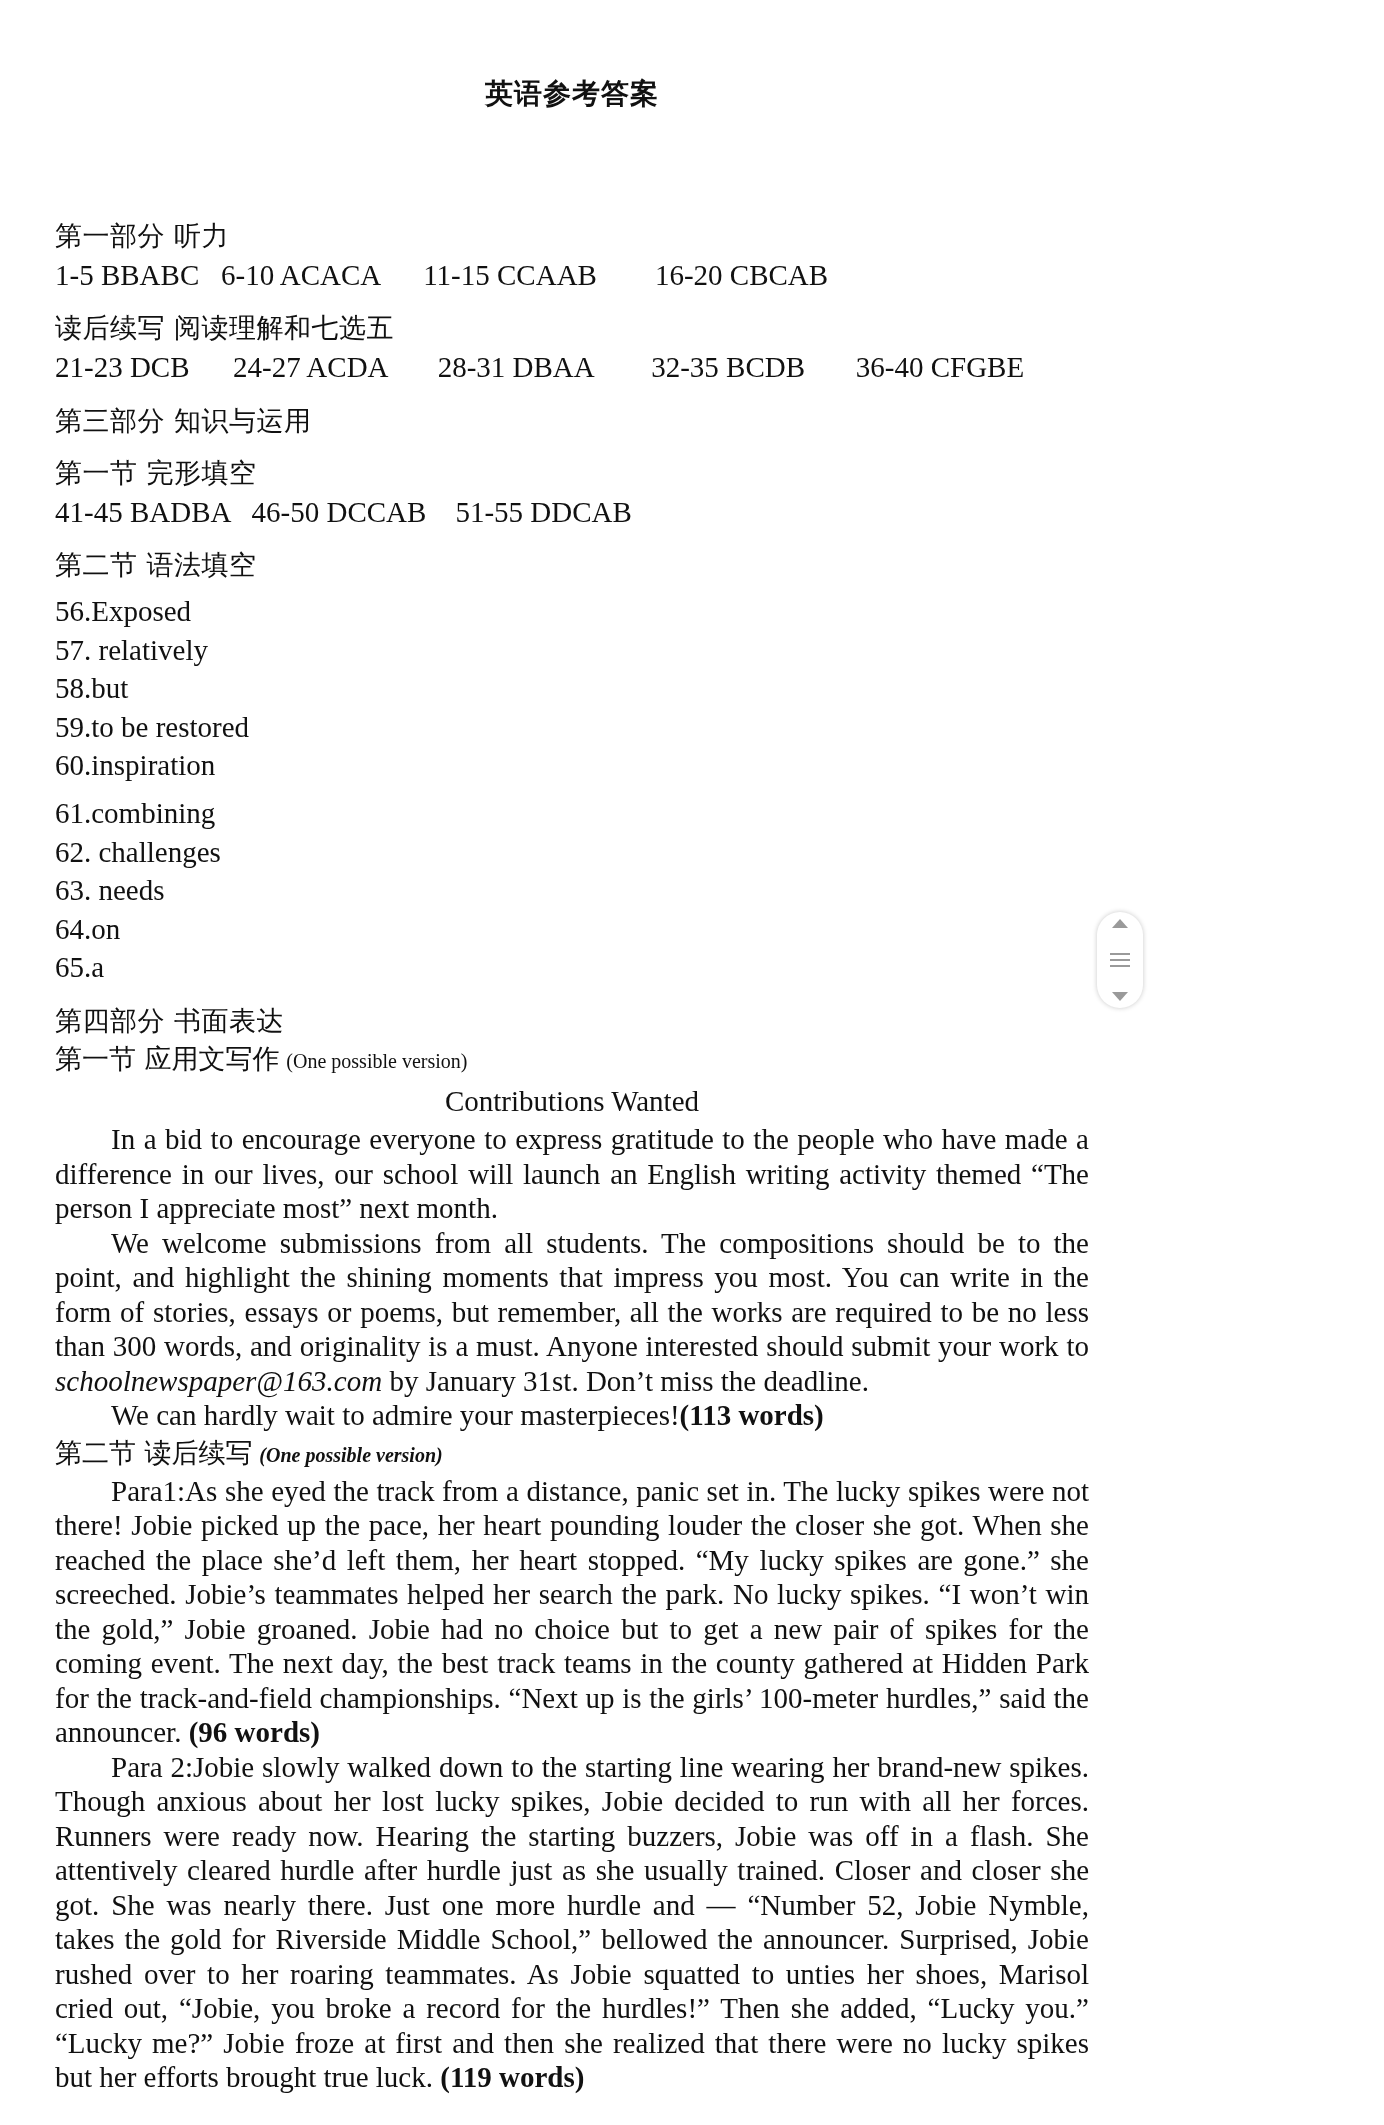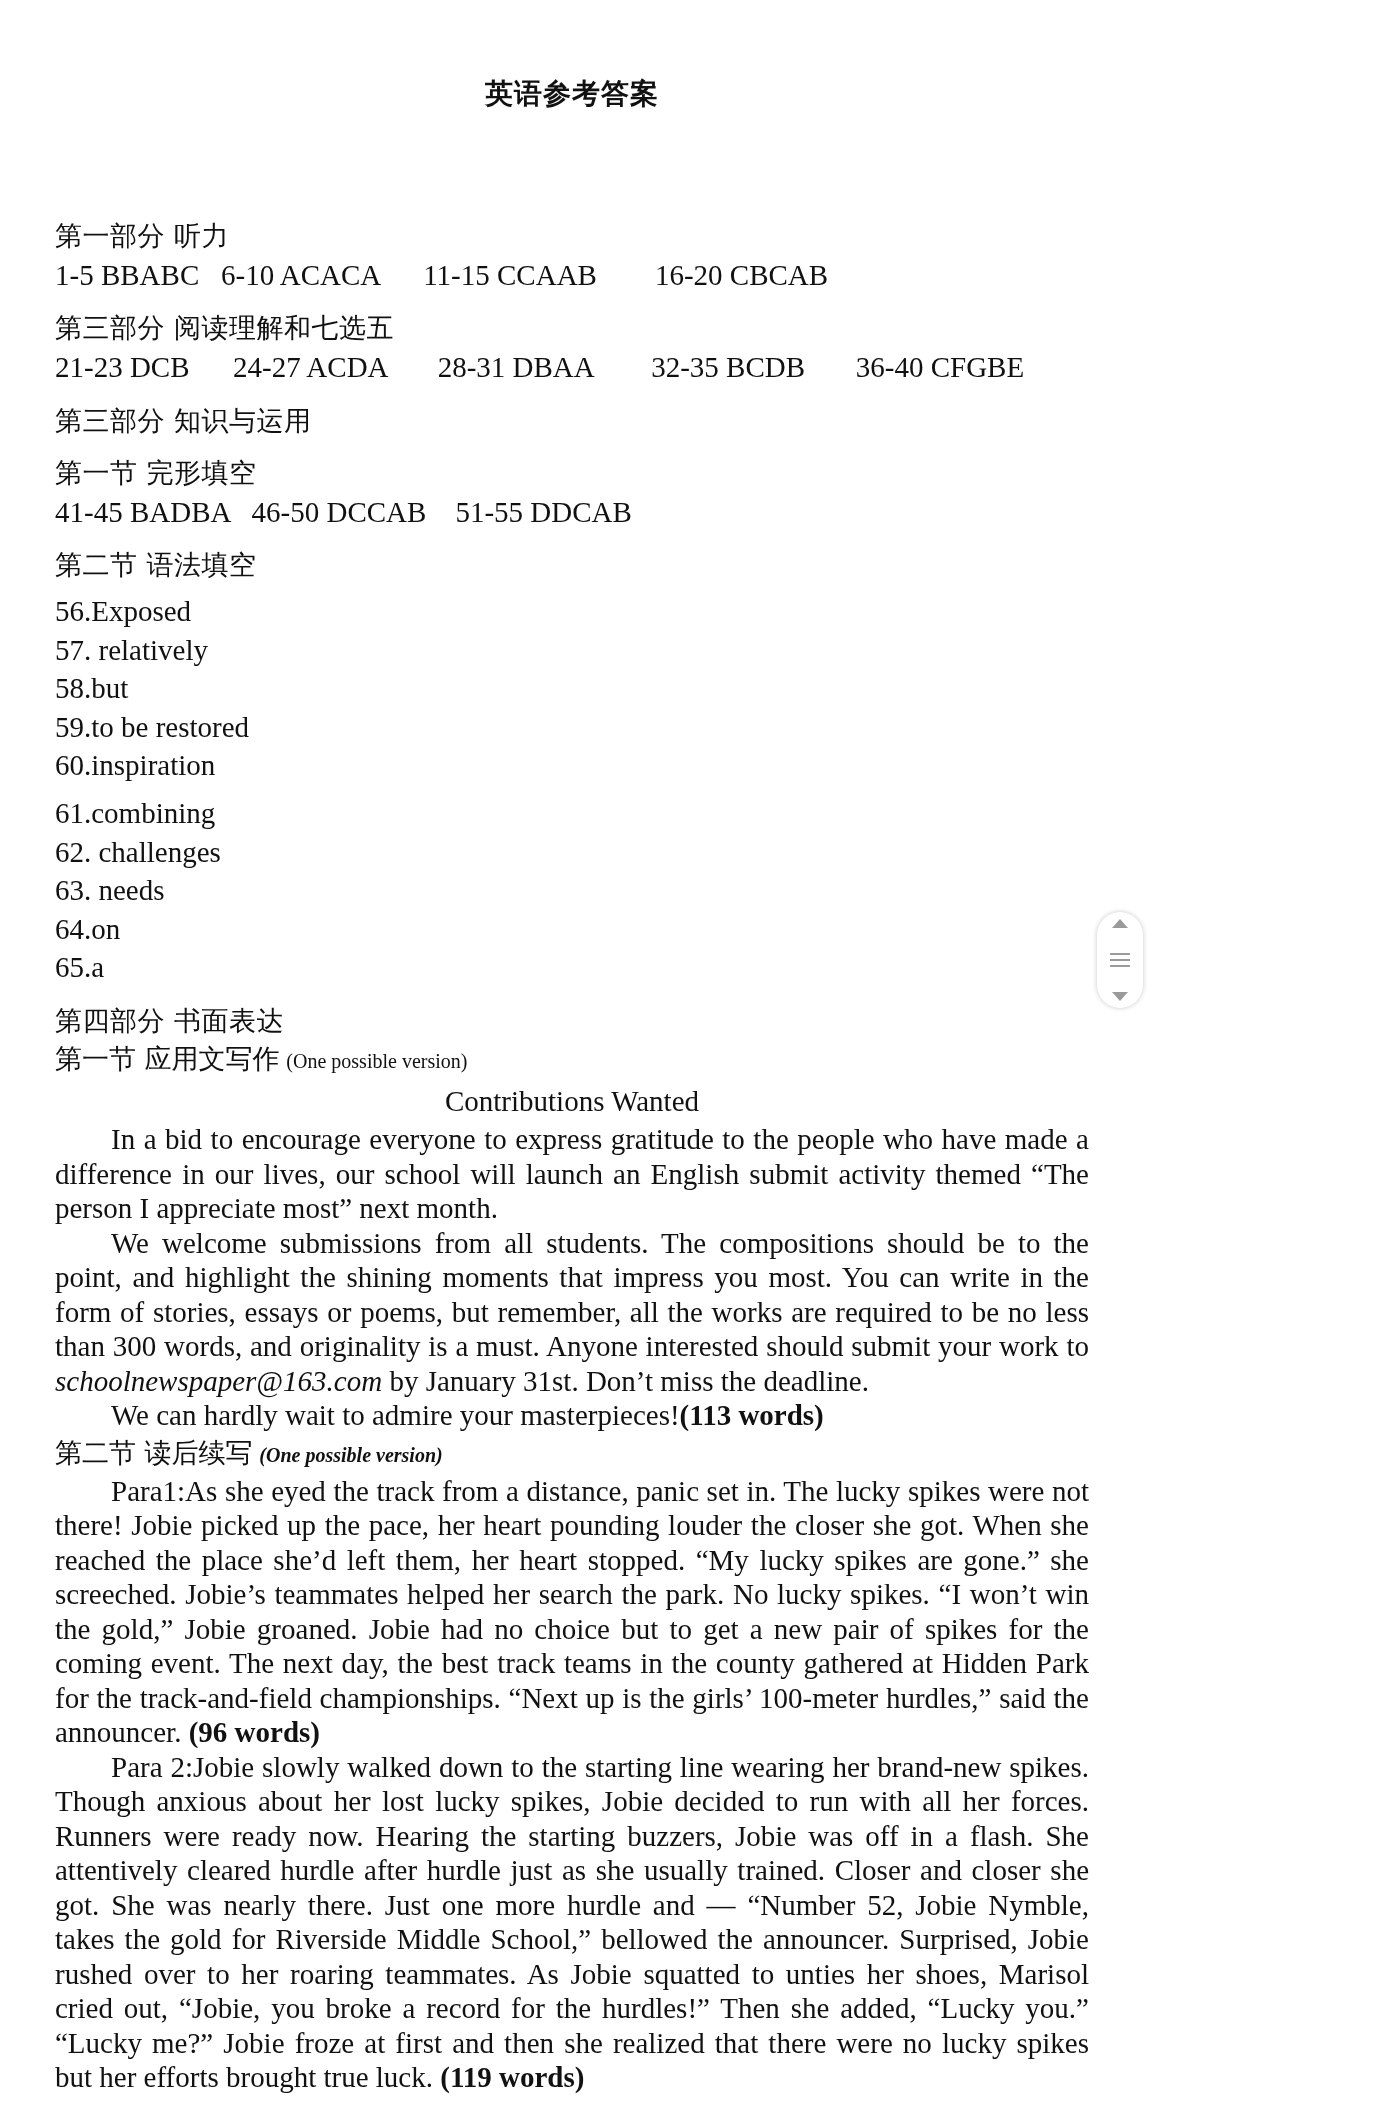--- a/index.html
+++ b/index.html
@@ -114,21 +114,21 @@
 
 <div class="page">
 
   <div class="doc-title">英语参考答案</div>
 
   <div class="body-block">
 
     <div class="section-head cn">第一部分 听力</div>
     <div class="ans-line">1-5 BBABC   6-10 ACACA      11-15 CCAAB        16-20 CBCAB</div>
 
-    <div class="section-head cn">第三部分 阅读理解和七选五</div>
+    <div class="section-head cn">读后续写 阅读理解和七选五</div>
     <div class="ans-line">21-23 DCB      24-27 ACDA       28-31 DBAA        32-35 BCDB       36-40 CFGBE</div>
 
     <div class="section-head cn">第三部分 知识与运用</div>
     <div class="section-head cn">第一节 完形填空</div>
     <div class="ans-line">41-45 BADBA   46-50 DCCAB    51-55 DDCAB</div>
 
     <div class="section-head cn">第二节 语法填空</div>
 
     <div class="gram-row">
       <span style="width:250px">56.Exposed</span>
@@ -148,21 +148,21 @@
 
     <div class="section-head cn">第四部分 书面表达</div>
 
     <div class="mixed-line">
       <span class="cn">第一节 应用文写作</span>
       <span class="en">(One possible version)</span>
     </div>
 
     <div class="center-title"><span>Contributions Wanted</span></div>
 
-    <p class="para">In a bid to encourage everyone to express gratitude to the people who have made a difference in our lives, our school will launch an English submit activity themed “The person I appreciate most” next month.</p>
+    <p class="para">In a bid to encourage everyone to express gratitude to the people who have made a difference in our lives, our school will launch an English writing activity themed “The person I appreciate most” next month.</p>
 
     <p class="para"><span>We welcome submissions from all students. The compositions should be to the point, and highlight the shining moments that impress you most. You can write in the form of stories, essays or poems, but remember, all the works are required to be no less than 300 words, and originality is a must. Anyone interested should submit your work to </span><span class="i">schoolnewspaper@163.com</span><span> by January 31st. Don’t miss the deadline.</span></p>
 
     <p class="para"><span>We can hardly wait to admire your masterpieces!</span><span class="b">(113 words)</span></p>
 
     <div class="mixed-line">
       <span class="cn">第二节 读后续写</span>
       <span class="en i b">(One possible version)</span>
     </div>
 

